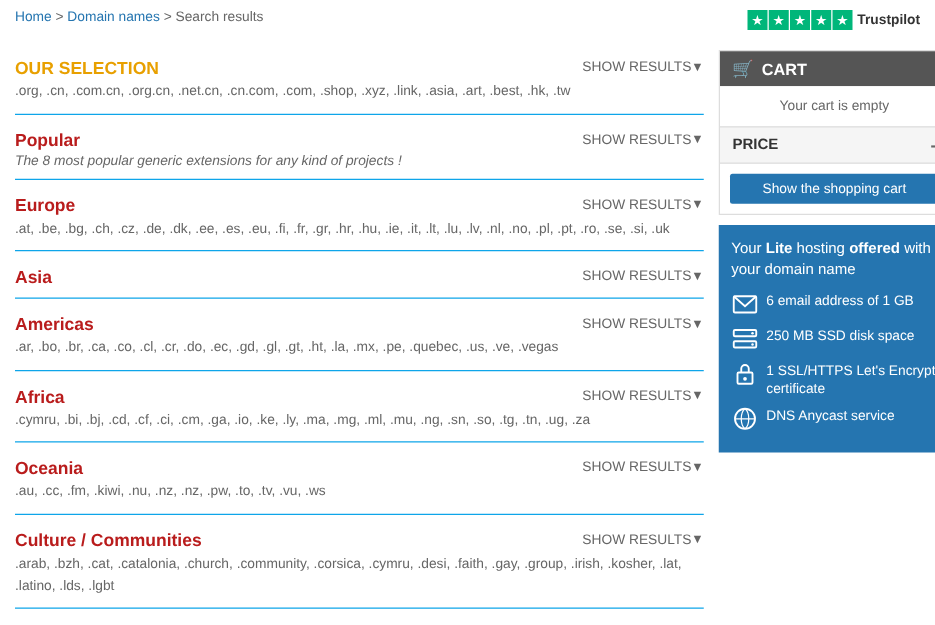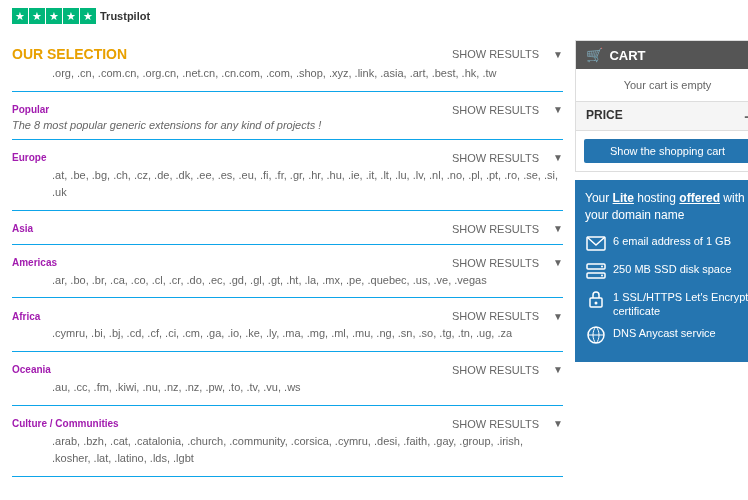--- a/index.html
+++ b/index.html
@@ -15,50 +15,57 @@
 
     .trustpilot { display: flex; align-items: center; gap: 4px; margin-bottom: 10px; justify-content: flex-end; }
     .trustpilot-stars { display: flex; gap: 1px; }
     .trustpilot-star { width: 16px; height: 16px; background: #00b67a; display: inline-flex; align-items: center; justify-content: center; color: white; font-size: 11px; }
     .trustpilot-label { font-size: 11px; color: #333; font-weight: bold; }
 
     .section { margin-bottom: 6px; border-bottom: 1px solid #0ea5e9; padding-bottom: 6px; }
     .section-header { display: flex; justify-content: space-between; align-items: center; padding: 6px 0 3px 0; }
     .section-title-our { font-size: 14px; font-weight: bold; color: #333; text-transform: uppercase; }
     .section-title-our span { color: #e8a000; }
-    .section-title { font-size: 10px; font-weight: bold; color: #a21caf; }
-    .show-results { font-size: 11px; color: #666; display: flex; align-items: center; gap: 14px; cursor: pointer; text-align: right; }
+    .section-title { font-size: 14px; font-weight: bold; color: #b91c1c; }
+    .show-results { font-size: 11px; color: #666; display: flex; align-items: center; gap: 0; cursor: pointer; text-align: right; }
     .show-results .arrow { font-size: 10px; color: #666; }
-    .section-tags { font-size: 11px; color: #666; line-height: 1.6; padding-bottom: 2px; margin-left: 40px; }
+    .section-tags { font-size: 11px; color: #666; line-height: 1.6; padding-bottom: 2px; }
     .section-desc { font-size: 11px; color: #666; font-style: italic; padding-bottom: 2px; }
 
     
     .cart-box { border: 1px solid #ddd; margin-bottom: 8px; }
     .cart-header { background: #555; color: white; padding: 6px 10px; font-size: 13px; font-weight: bold; display: flex; align-items: center; gap: 6px; }
     .cart-icon { font-size: 14px; }
     .cart-empty { text-align: center; padding: 10px; font-size: 11px; color: #666; background: #fff; }
     .price-header { padding: 6px 10px; font-size: 12px; font-weight: bold; color: #333; background: #f5f5f5; display: flex; justify-content: space-between; border-top: 1px solid #ddd; border-bottom: 1px solid #ddd; }
     .price-minus { font-size: 14px; font-weight: bold; color: #666; }
     .shopping-btn { display: block; width: calc(100% - 16px); margin: 8px auto; padding: 6px 8px; background: #2575b0; color: white; border: none; font-size: 11px; text-align: center; cursor: pointer; border-radius: 2px; }
 
     .hosting-box { background: #2575b0; color: white; padding: 10px; font-size: 11px; margin-bottom: 8px; }
     .hosting-title { margin-bottom: 8px; font-size: 12px; line-height: 1.4; }
-    .hosting-title strong { font-weight: bold; text-decoration: underline; }
+    .hosting-title strong { font-weight: bold; }
     .hosting-item { display: flex; align-items: flex-start; gap: 6px; margin-bottom: 6px; }
     .hosting-item-icon { width: 22px; height: 22px; flex-shrink: 0; }
     .hosting-item-text { font-size: 11px; color: white; line-height: 1.3; padding-top: 2px; }
 
     .top-bar { display: flex; justify-content: space-between; align-items: flex-start; margin-bottom: 6px; }
   </style>
 </head>
 <body>
 
 <div style="width:748px; padding: 8px 12px;">
 
   <div class="top-bar">
+    <div class="breadcrumb">
+      <a href="#">Home</a>
+      <span> &gt; </span>
+      <a href="#">Domain names</a>
+      <span> &gt; </span>
+      <span>Search results</span>
+    </div>
     <div class="trustpilot">
       <div class="trustpilot-stars">
         <div class="trustpilot-star">★</div>
         <div class="trustpilot-star">★</div>
         <div class="trustpilot-star">★</div>
         <div class="trustpilot-star">★</div>
         <div class="trustpilot-star">★</div>
       </div>
       <span class="trustpilot-label">Trustpilot</span>
     </div>

